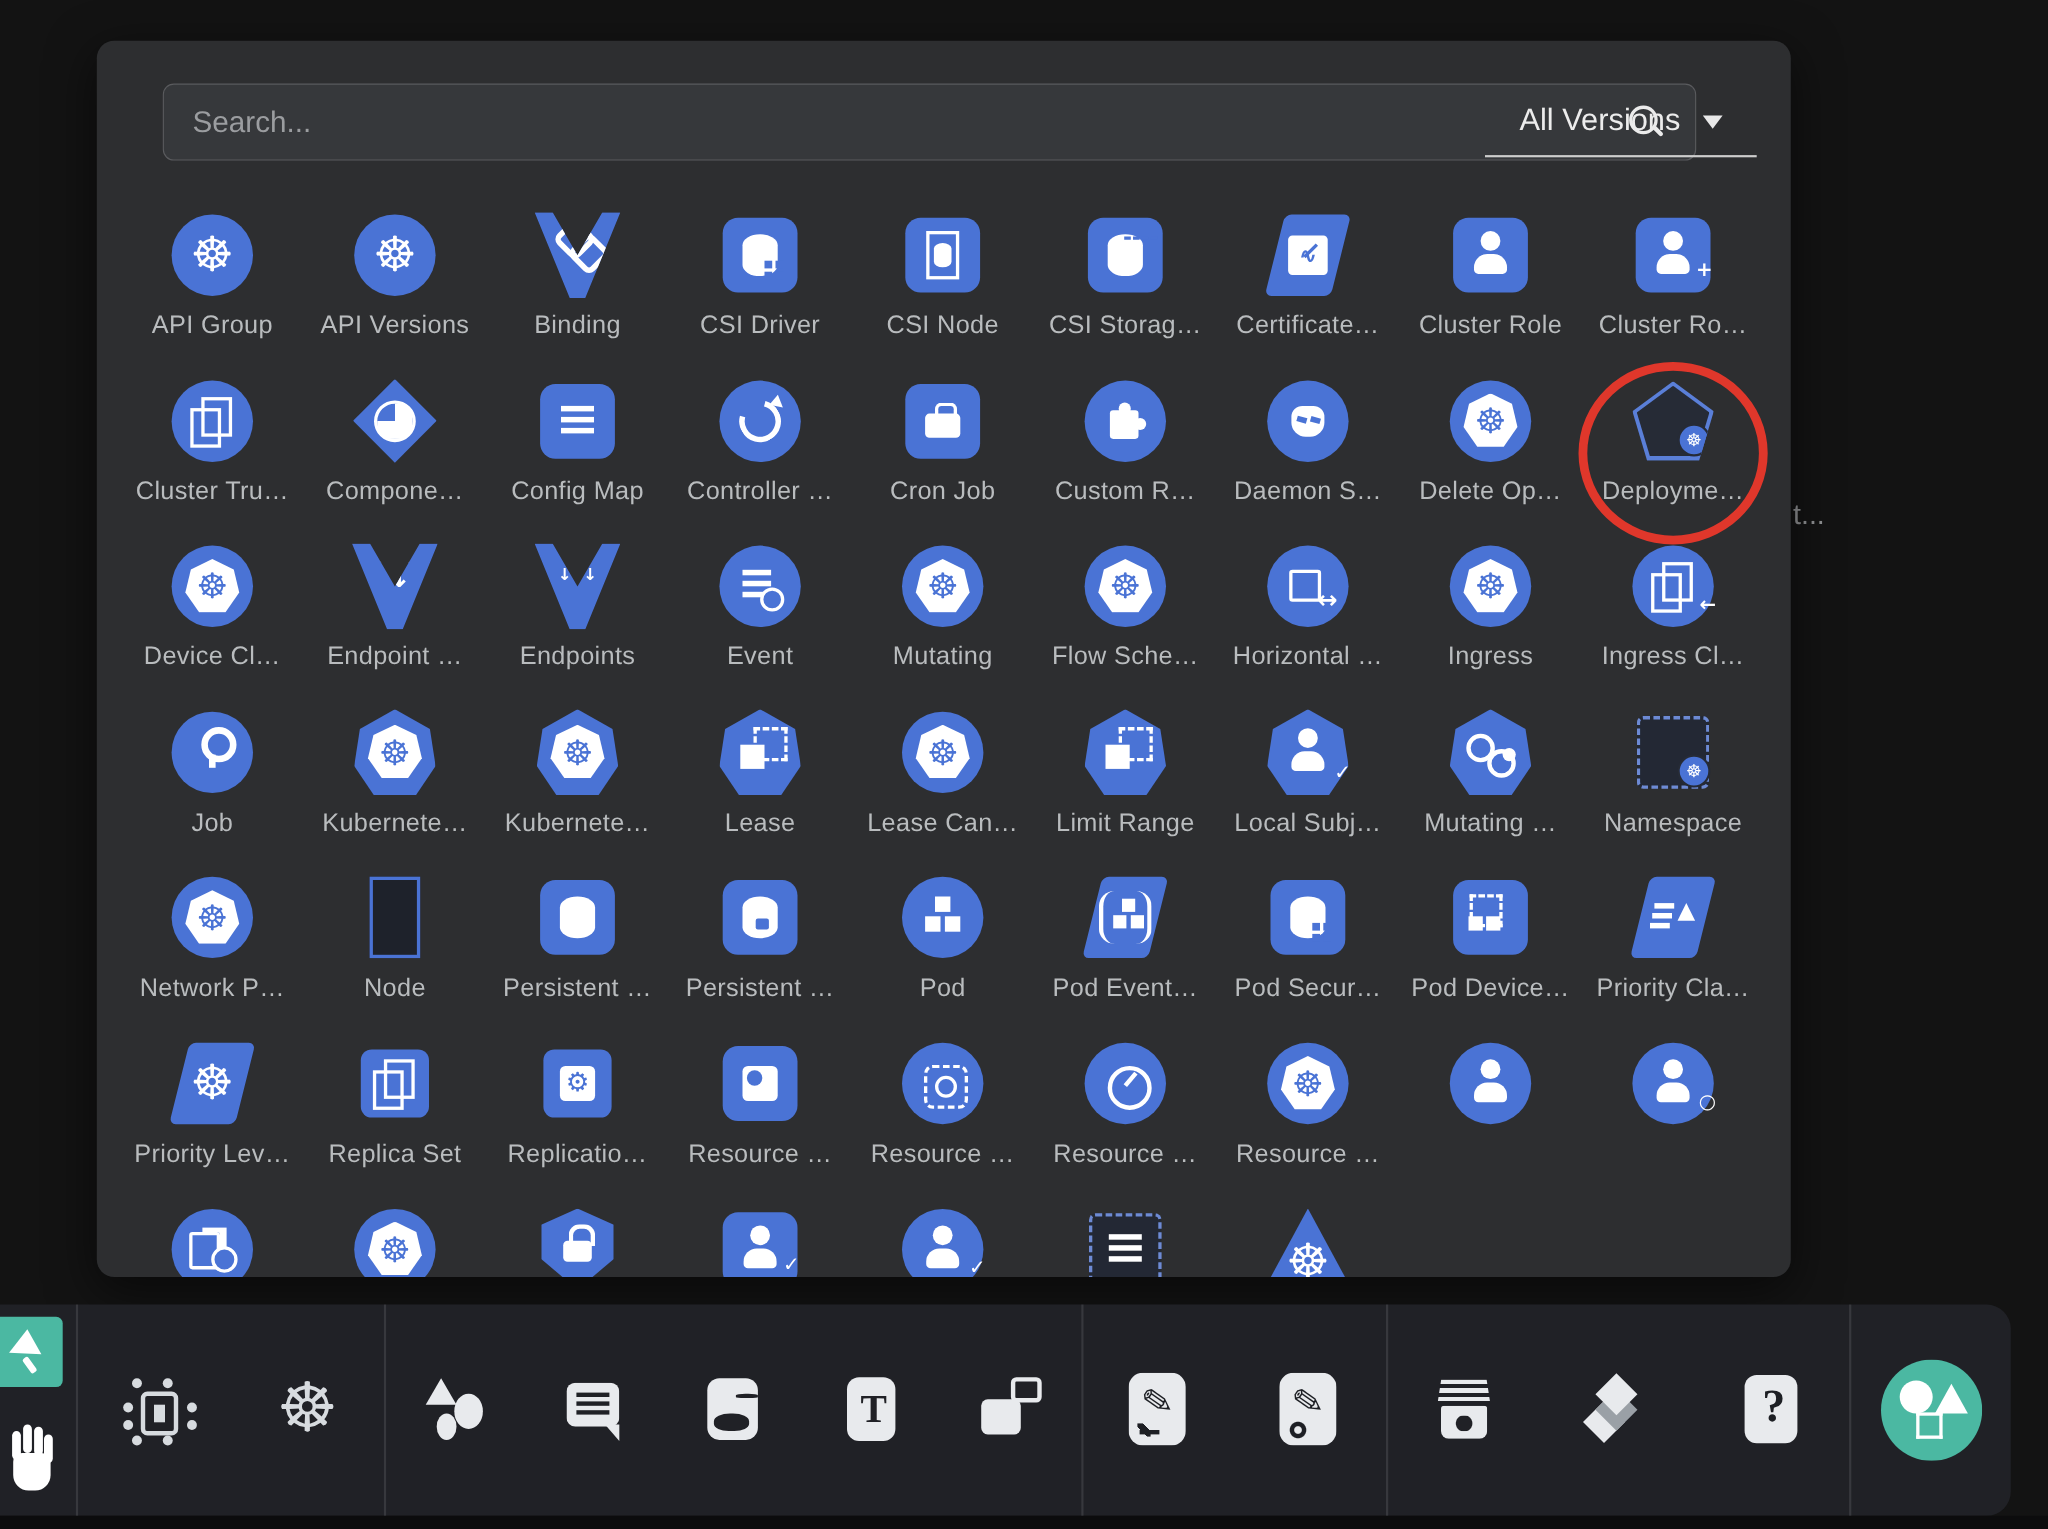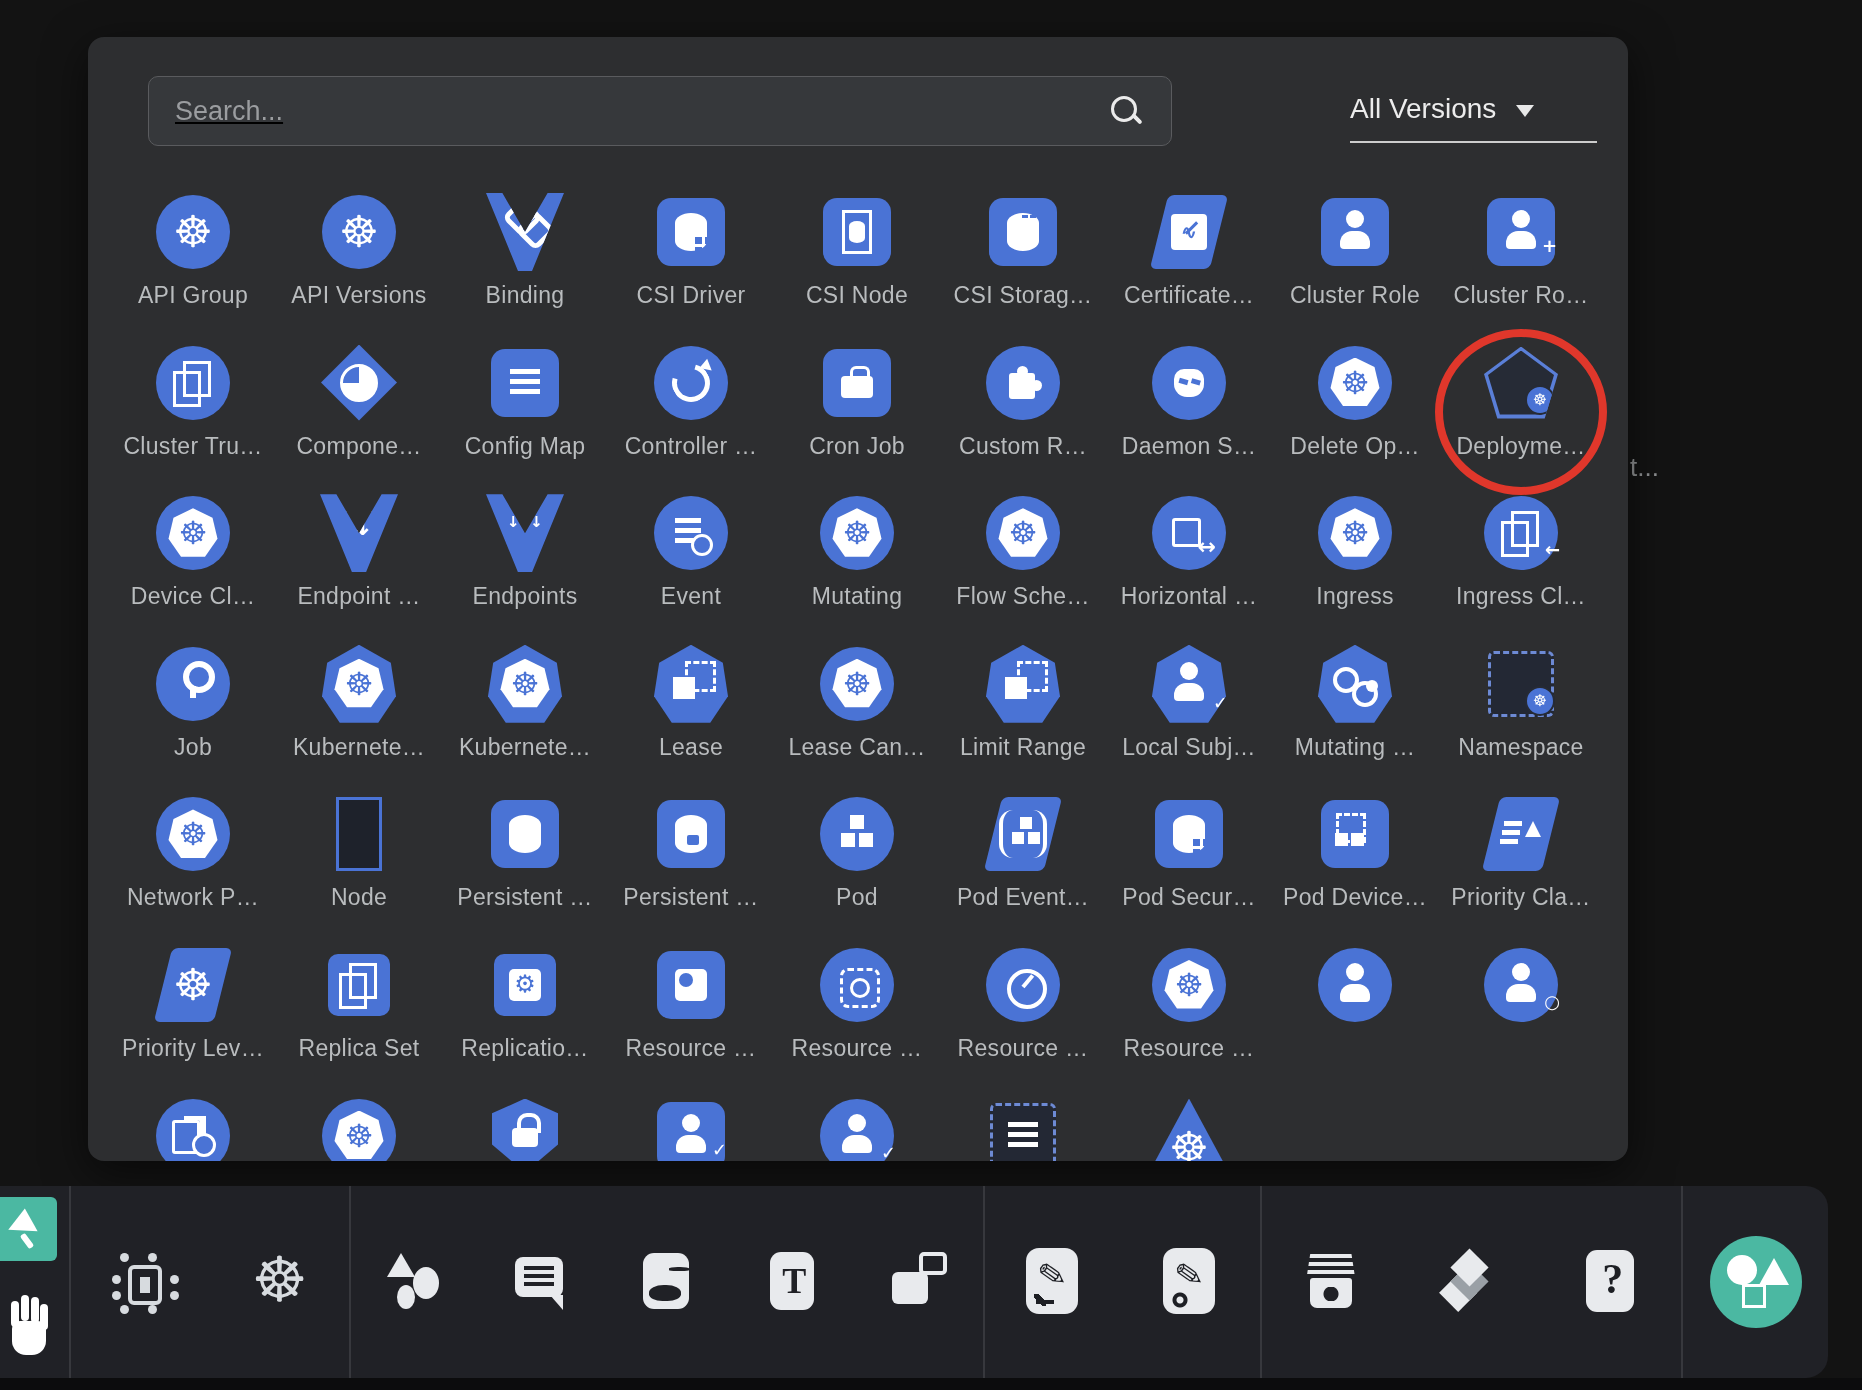--- a/index.html
+++ b/index.html
@@ -2,27 +2,27 @@
 <html><head>
 <meta charset="utf-8">
 <style>
 :root{--blue:#4a73d5;--ink:#e8eaed;--dark:#202126;}
 *{margin:0;padding:0;box-sizing:border-box;}
 html,body{width:1862px;height:1390px;overflow:hidden;background:#131313;font-family:"Liberation Sans",sans-serif;}
 .screen{position:relative;width:1862px;height:1390px;background:#131313;}
 
 
 .dialog{position:absolute;left:88px;top:37px;width:1540px;height:1124px;background:#2d2e30;border-radius:16px;overflow:hidden;box-shadow:0 12px 44px rgba(0,0,0,.55);}
-.search-box{position:absolute;left:60px;top:39px;width:1024px;height:70px;background:#36383b;border:1px solid #5a5b5e;border-radius:10px;display:flex;align-items:center;text-decoration:underline;}
+.search-box{position:absolute;left:60px;top:39px;width:1394px;height:70px;background:#36383b;border:1px solid #5a5b5e;border-radius:10px;display:flex;align-items:center;}
 .search-box input{flex:1;background:transparent;border:none;outline:none;font-size:27px;color:#e8e8e8;padding:0 26px;font-family:"Liberation Sans",sans-serif;}
 .search-box input::placeholder{color:#9b9da0;}
 .mag{position:relative;width:34px;height:34px;margin-right:28px;flex:0 0 auto;}
 .mag::before{content:"";position:absolute;left:2px;top:2px;width:20px;height:20px;border:3px solid #ebebeb;border-radius:50%;}
 .mag::after{content:"";position:absolute;left:22px;top:23px;width:12px;height:4px;background:#ebebeb;border-radius:2px;transform:rotate(45deg);}
-.versions{position:absolute;left:1262px;top:40px;width:247px;height:66px;display:flex;align-items:center;justify-content:flex-start;gap:20px;border-bottom:2px solid #cdcdcd;font-size:28px;color:#ececec;cursor:pointer;}
+.versions{position:absolute;left:1262px;top:40px;width:247px;height:66px;display:flex;align-items:center;justify-content:center;gap:20px;border-bottom:2px solid #cdcdcd;font-size:28px;color:#ececec;cursor:pointer;}
 .caret{width:0;height:0;border-top:12px solid #e8e8e8;border-left:9px solid transparent;border-right:9px solid transparent;margin-top:4px;}
 
 
 .grid{position:absolute;left:22px;top:155px;width:1494px;display:grid;grid-template-columns:repeat(9,166px);grid-auto-rows:150.6px;}
 .cell{position:relative;display:flex;flex-direction:column;align-items:center;cursor:pointer;}
 .icnbox{height:80px;display:flex;align-items:center;justify-content:center;}
 .lbl{margin-top:10px;font-size:23px;color:#b9bcbe;white-space:nowrap;max-width:164px;overflow:hidden;text-align:center;letter-spacing:.3px;}
 .ring{position:absolute;left:-3px;top:-14px;width:172px;height:166px;border:8px solid #e0372b;border-radius:50%;z-index:5;pointer-events:none;}
 
 

